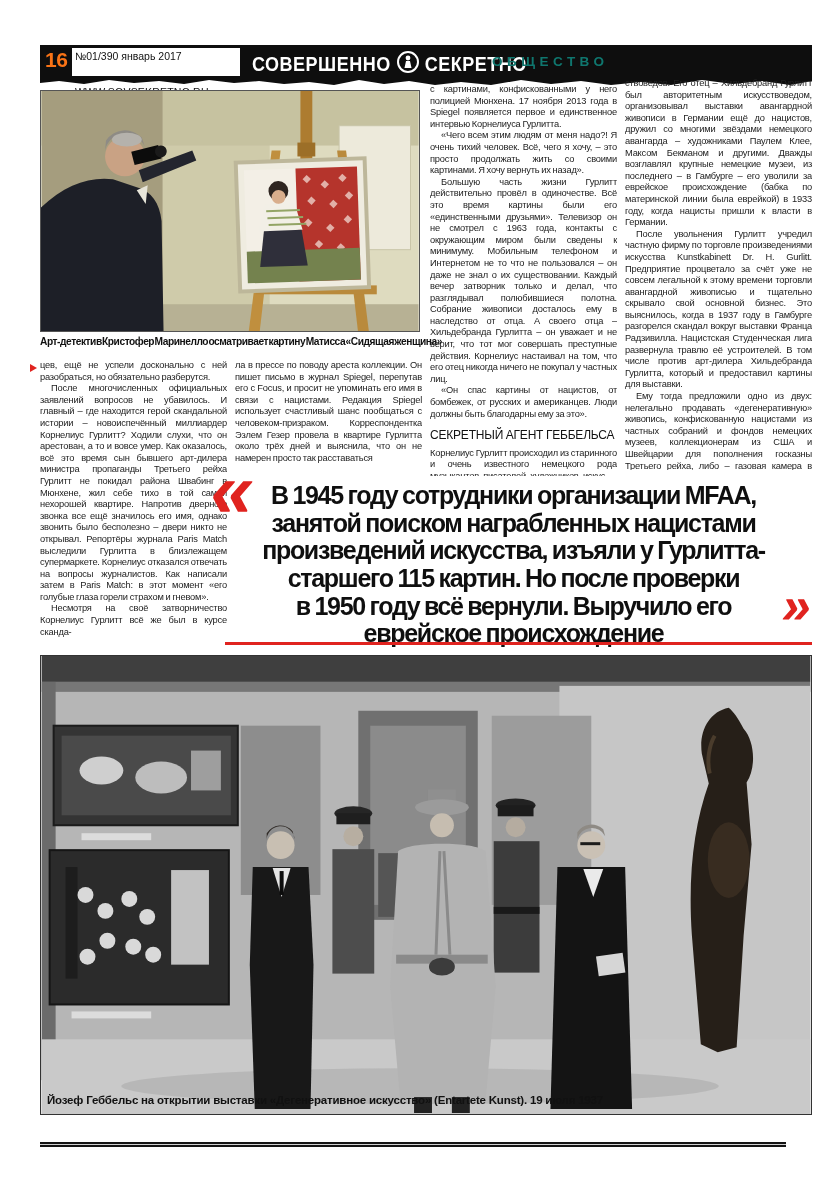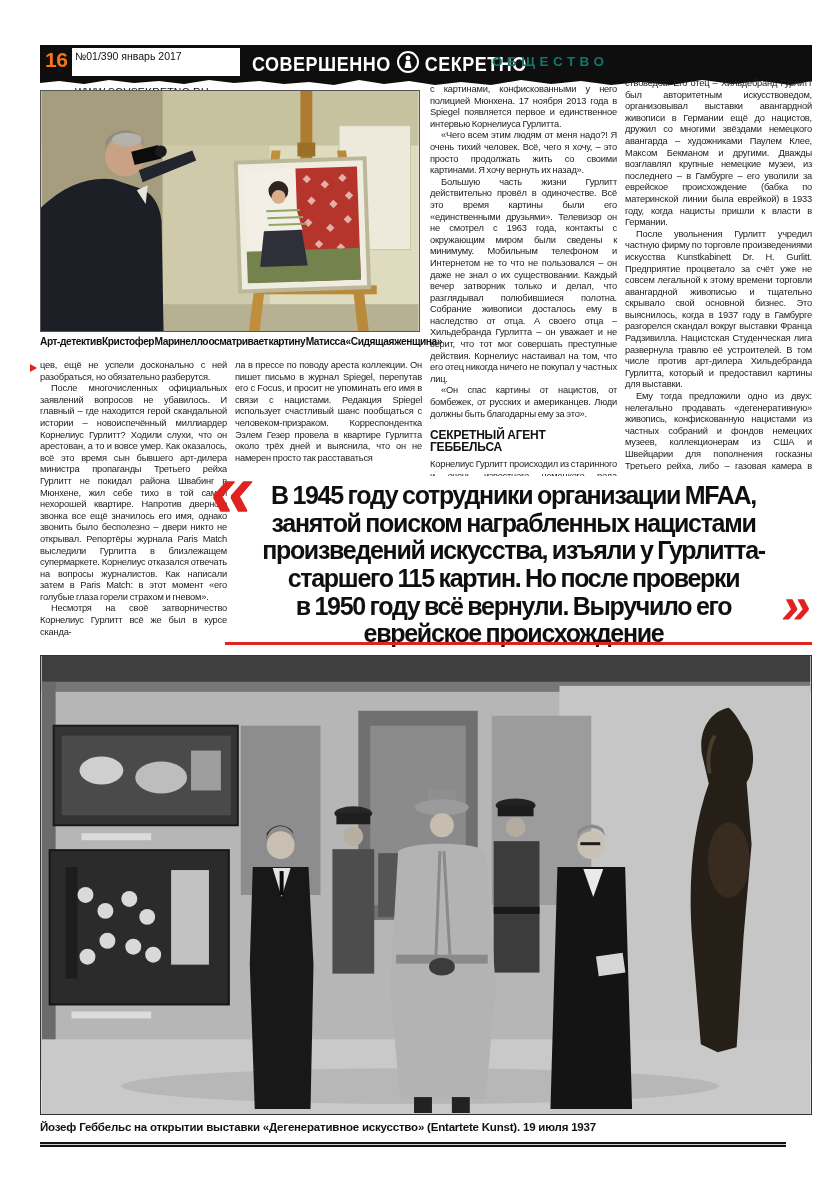--- a/index.html
+++ b/index.html
@@ -18,35 +18,35 @@
         font-weight:bold;font-size:18px;letter-spacing:0.5px;}
   .logo .word{transform:scaleY(1.12);}
   .section-label{position:absolute;left:452px;top:9px;color:#0f766e;font-weight:bold;font-size:13.5px;letter-spacing:4.5px;}
 
   
   .fig-top{position:absolute;left:40px;top:90px;width:380px;height:242px;border:1px solid #555;box-sizing:border-box;overflow:hidden;}
   .fig-top svg,.fig-bottom svg{display:block;}
   .cap-top{position:absolute;left:40px;top:336px;width:386px;font-size:10.2px;font-weight:bold;
            letter-spacing:-0.45px;word-spacing:-2px;white-space:nowrap;color:#111;}
   .fig-bottom{position:absolute;left:40px;top:655px;width:772px;height:460px;border:1px solid #333;box-sizing:border-box;overflow:hidden;}
-  .cap-bottom{position:absolute;left:40px;top:1121px;width:772px;font-size:11.5px;font-weight:bold;
-              letter-spacing:-0.2px;color:#111;}
+  .cap-bottom{position:absolute;left:40px;top:1094px;width:772px;font-size:11.5px;font-weight:bold;
+              letter-spacing:-0.2px;color:#111;padding-left:7px;}
   .end-rule{position:absolute;left:40px;top:1142px;width:746px;height:5px;
             background:linear-gradient(#141414 0 2px,#cfcfcf 2px 3px,#141414 3px 5px);}
 
   
   .col{position:absolute;width:187px;font-size:9.3px;line-height:11.6px;text-align:justify;
        letter-spacing:-0.2px;word-spacing:-0.5px;overflow:hidden;color:#222;}
   .col p{margin:0;text-indent:11px;}
   .col p:first-child{text-indent:0;}
   #col1{left:40px;top:360px;height:300px;}
   #col2{left:235px;top:360px;height:122px;}
   #col3{left:430px;top:84px;height:392px;}
   #col4{left:625px;top:78px;height:392px;}
-  .subhead{font-size:12px;font-weight:bold;letter-spacing:-0.2px;margin:10px 0 6px 0;text-align:left;color:#111;}
+  .subhead{font-size:12px;font-weight:normal;letter-spacing:-0.2px;margin:10px 0 6px 0;text-align:left;color:#111;}
   .col .after-subhead p:first-child{text-indent:0;}
   .cont-arrow{position:absolute;left:30px;top:364px;width:0;height:0;
               border-top:4px solid transparent;border-bottom:4px solid transparent;border-left:7px solid #e0231f;}
 
   
   .quote{position:absolute;left:215px;top:481px;width:597px;height:164px;}
   .quote-text{white-space:pre-line;text-align:center;font-weight:bold;font-size:25px;line-height:26px;
               letter-spacing:-1.3px;word-spacing:-1px;color:#0f0f0f;transform:scaleY(1.06);transform-origin:top center;}
   .qmark-open{position:absolute;left:-4px;top:-30px;font-size:78px;line-height:1;font-weight:bold;
               color:#e0231f;transform:skewX(-10deg);}

